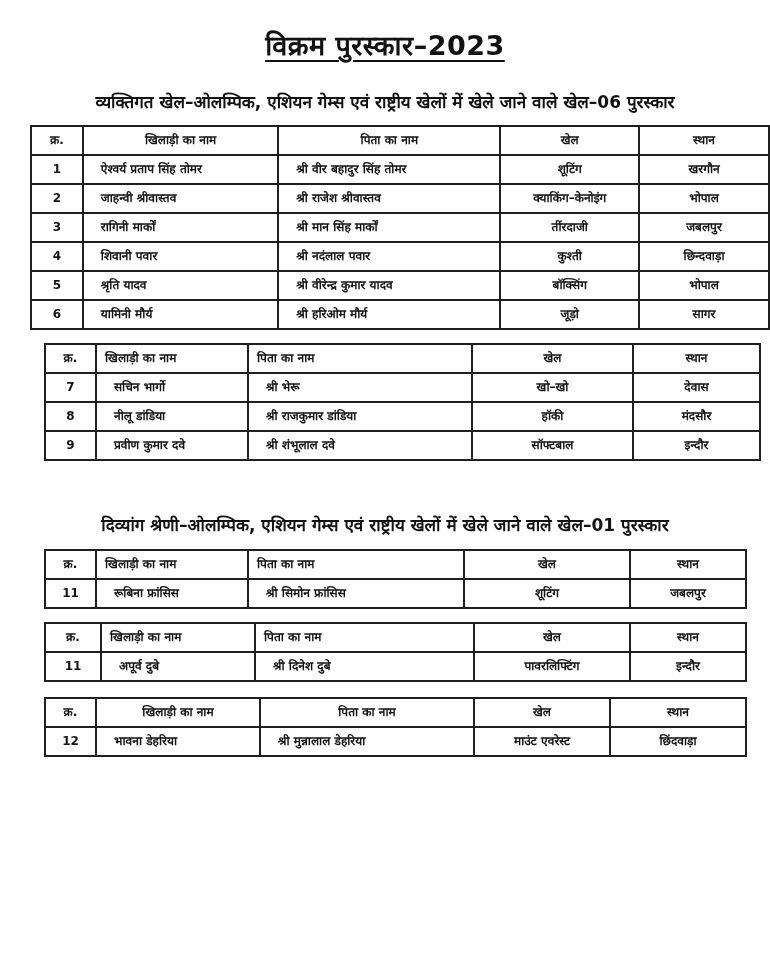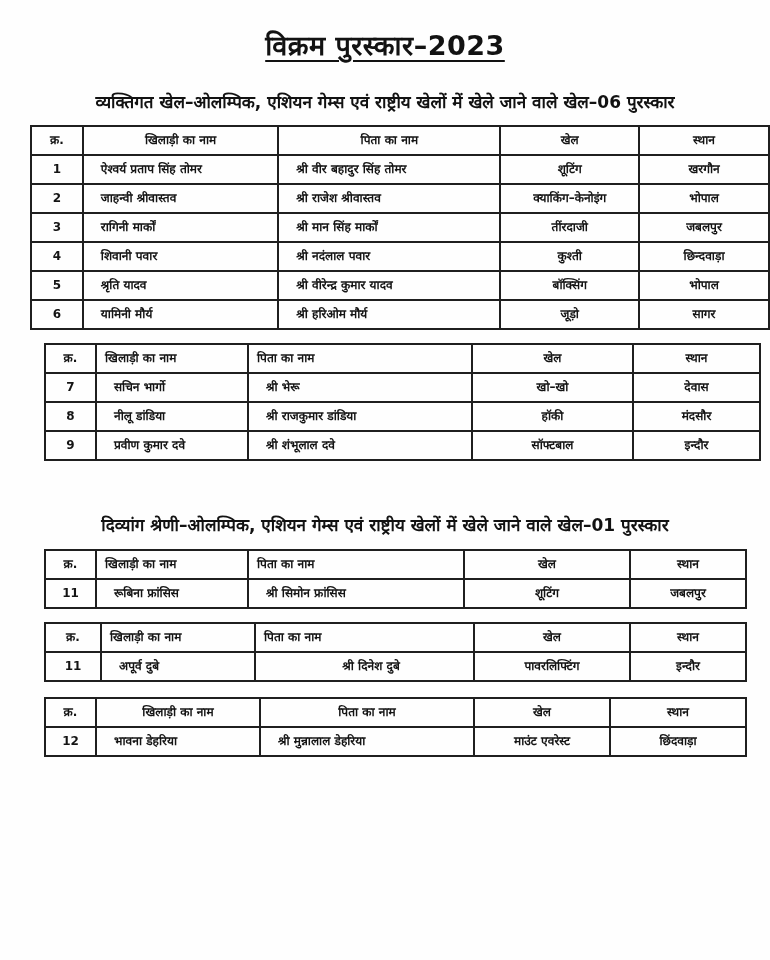--- a/index.html
+++ b/index.html
@@ -64,21 +64,21 @@
 
   .t1 { margin: 13px 0 0 44px; }
   .t1 .c0 { width: 41px; } .t1 .c1 { width: 129px; } .t1 .c2 { width: 201px; }
   .t1 .c3 { width: 151px; } .t1 .c4 { width: 117px; }
 
   .t2 { margin: 13px 0 0 44px; }
   .t2 .c0 { width: 41px; } .t2 .c1 { width: 129px; } .t2 .c2 { width: 193px; }
   .t2 .c3 { width: 156px; } .t2 .c4 { width: 106px; }
 
   .t3 { margin: 13px 0 0 44px; }
-  .t3 .c0 { width: 46px; } .t3 .c1 { width: 131px; } .t3 .c2 { width: 196px; text-align: center; }
+  .t3 .c0 { width: 46px; } .t3 .c1 { width: 131px; } .t3 .c2 { width: 196px; }
   .t3 .c3 { width: 146px; } .t3 .c4 { width: 106px; }
 
   .t4 { margin: 15px 0 0 44px; }
   .t4 .c0 { width: 41px; } .t4 .c1 { width: 141px; } .t4 .c2 { width: 191px; }
   .t4 .c3 { width: 126px; } .t4 .c4 { width: 126px; }
 </style>
 </head>
 <body>
 
 <div class="page">

